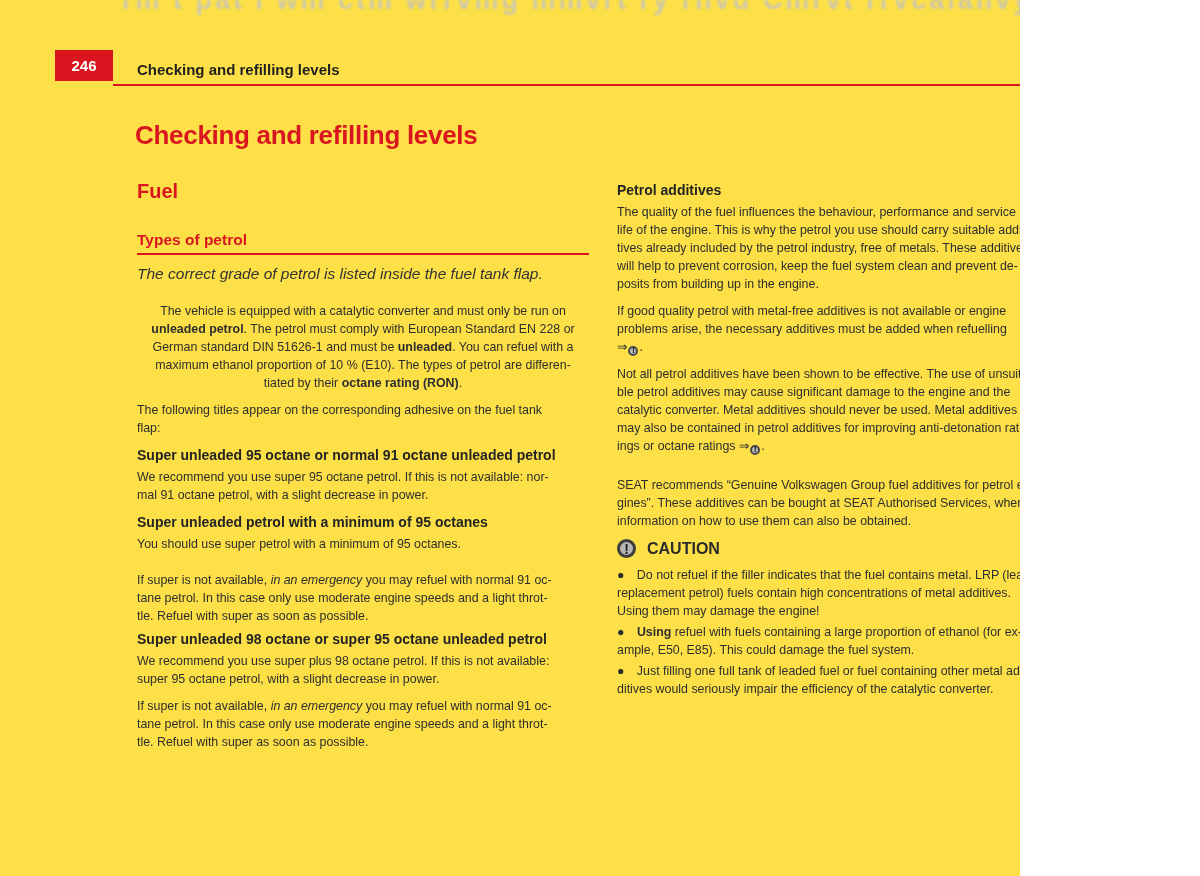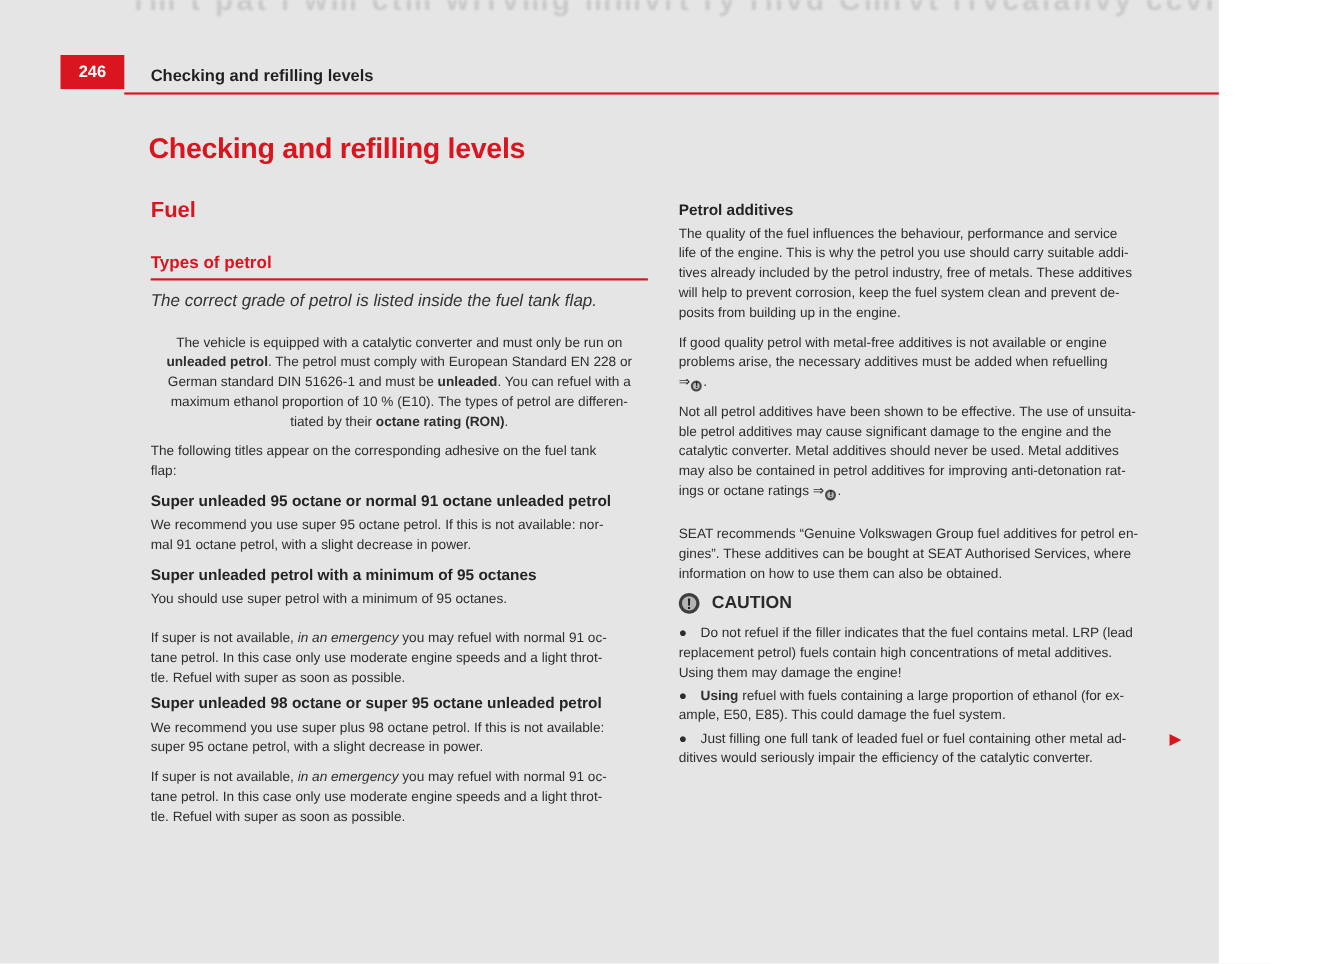--- a/index.html
+++ b/index.html
@@ -1,19 +1,19 @@
 <!DOCTYPE html>
 <html style="--accent: #d9161f;"><head>
 <meta charset="utf-8">
 <style>
   :root { --accent:#d9161f; --ink:#2e2e2e; }
   * { box-sizing:border-box; }
   html,body { margin:0; padding:0; background:#fff; }
   body { font-family:"Liberation Sans", sans-serif; }
-  .page { position:relative; width:1108px; height:876px; background:#e5e5e5; overflow:hidden;text-decoration:underline; }
+  .page { position:relative; width:1020px; height:876px; background:#fde047; overflow:hidden;text-decoration:underline; }
 
   
   .top-artifact { position:absolute; left:122px; top:0; width:1078px; height:22px; overflow:hidden;
                   color:#c2c2c2; font-weight:bold; font-size:27px; letter-spacing:3px;
                   white-space:nowrap; filter:blur(1.1px); opacity:.8; }
   .top-artifact span { display:block; margin-top:-15px; }
 
   
   .page-num { position:absolute; left:55px; top:50px; width:58px; height:31px; background:var(--accent);
               color:#fff; font-weight:bold; font-size:15px; display:flex; align-items:center; justify-content:center; }

